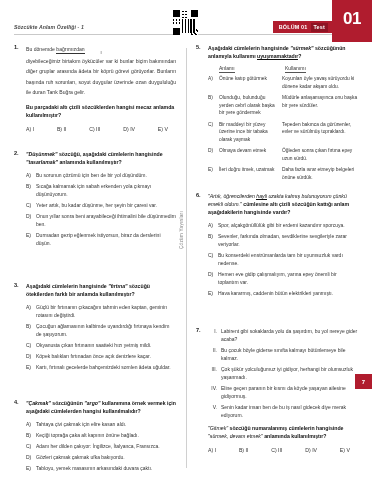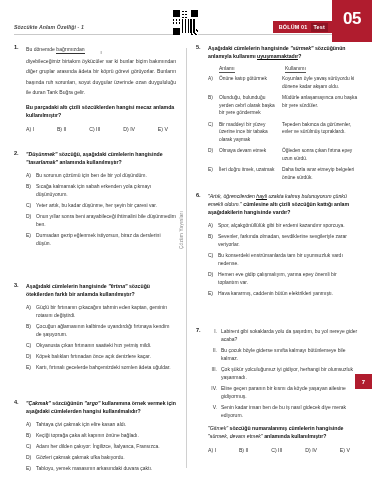--- a/index.html
+++ b/index.html
@@ -258,21 +258,21 @@
 
   <div class="header">
     <div class="hdr-title">Sözcükte Anlam Özelliği - 1</div>
     <div class="hdr-rule"></div>
     <div class="qr"></div>
     <div class="badge-wrap">
       <div class="badge-red">
         <span class="badge-bolum">BÖLÜM 01</span>
         <span class="badge-test">Test</span>
       </div>
-      <div class="badge-big">05</div>
+      <div class="badge-big">01</div>
     </div>
   </div>
 
   <div class="cols">
 
     <div class="divider"></div>
     <div class="pub-vert">Çözüm Yayınları</div>
 
     <div class="col col-left">
 

